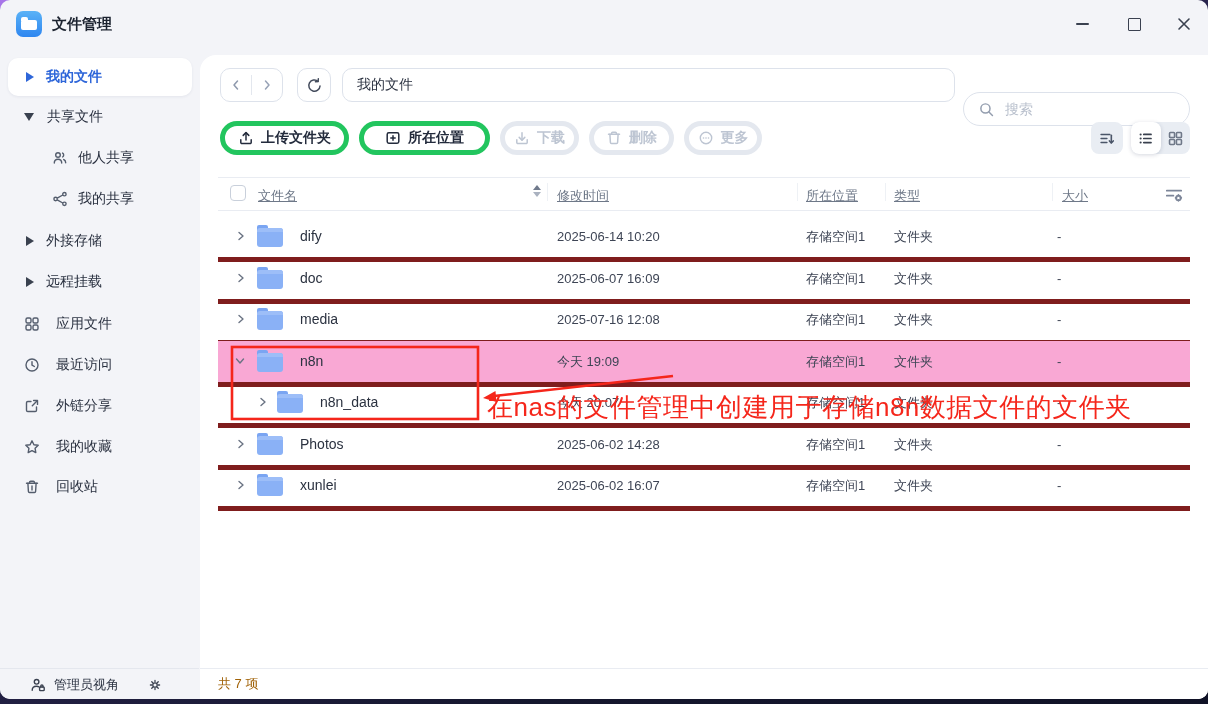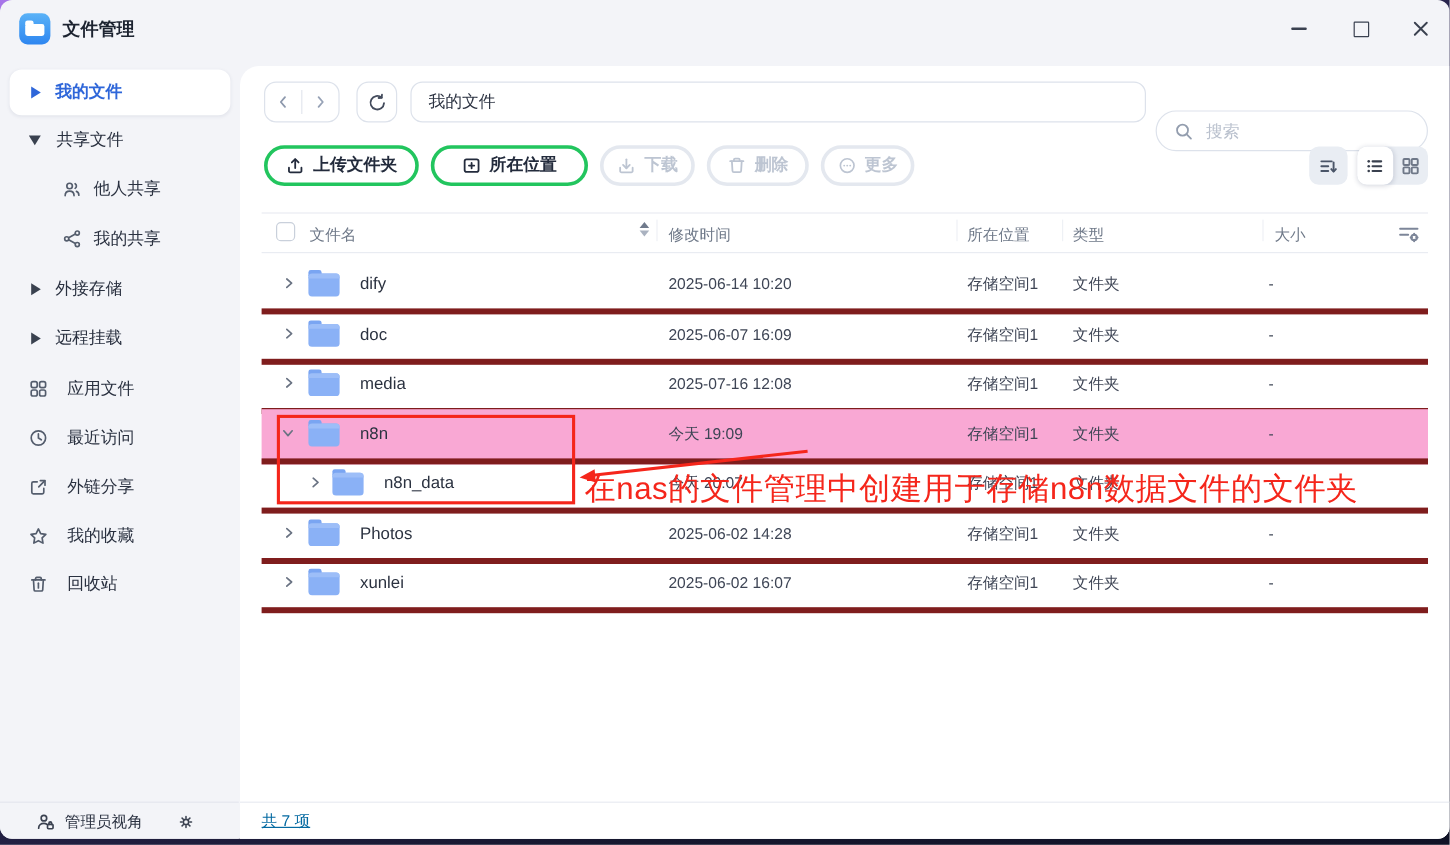--- a/index.html
+++ b/index.html
@@ -38,48 +38,48 @@
   .navgrp{left:220px;top:68px;width:63px;height:34px;display:flex;}
   .navhalf{flex:1;display:flex;align-items:center;justify-content:center;cursor:pointer;}
   .navdiv{width:1px;height:20px;background:#e3e7ee;align-self:center;}
   .refresh{left:297px;top:68px;width:34px;height:34px;display:flex;align-items:center;justify-content:center;cursor:pointer;}
   .pathbox{left:342px;top:68px;width:613px;height:34px;}
   .pathbox input{width:100%;height:100%;border:0;outline:0;background:transparent;padding:0 14px;font-size:14px;color:#2c3342;font-family:inherit;box-sizing:border-box;}
   .searchbox{left:963px;top:68px;width:227px;height:34px;border-radius:17px;display:flex;align-items:center;padding:0 0 0 14px;box-sizing:border-box;margin-top:24px;}
   .searchbox input{flex:1;border:0;outline:0;background:transparent;font-size:14px;color:#2c3342;margin-left:8px;font-family:inherit;min-width:0;}
   .searchbox input::placeholder{color:#b9c0cd;}
   
-  .abtn{top:121px;height:34px;background:#fff;border:3px solid #22c55e;border-radius:17px;box-sizing:border-box;
+  .abtn{top:121px;height:34px;background:#fff;border:5px solid #22c55e;border-radius:17px;box-sizing:border-box;
     display:flex;align-items:center;justify-content:center;gap:7px;cursor:pointer;
     font-size:14px;font-weight:bold;color:#232b3c;}
   .abtn.dis{color:#bdc5d2;border-color:#e4e8ef;cursor:default;}
   .sqbtn{top:122px;width:32px;height:32px;background:#e9edf3;border-radius:8px;display:flex;align-items:center;justify-content:center;cursor:pointer;}
   .viewgrp{left:1131px;top:122px;width:59px;height:32px;background:#e9edf3;border-radius:8px;}
   .viewseg{width:30px;height:32px;display:flex;align-items:center;justify-content:center;cursor:pointer;}
   .viewseg.on{background:#fff;border-radius:8px;box-shadow:0 1px 4px rgba(30,40,80,.18);}
   
   .hline{height:1px;background:#e9ecf2;left:218px;width:972px;}
   .hsep{width:1px;height:18px;background:#eef1f5;top:183px;}
-  .hcell{top:187px;font-size:13px;color:#6e7888;}
+  .hcell{top:187px;font-size:13px;color:#6e7888;text-decoration:underline;}
   .checkbox{width:16px;height:16px;border:1px solid #c9d0db;border-radius:4px;background:#fff;box-sizing:border-box;cursor:pointer;}
   .sortarr{left:533px;top:185px;cursor:pointer;}
   .sa{width:0;height:0;border-left:4.5px solid transparent;border-right:4.5px solid transparent;}
   .sa.up{border-bottom:5px solid #707a8c;margin-bottom:2px;}
   .sa.dn{border-top:5px solid #aab2c0;}
   .row{left:218px;width:972px;height:41px;border-bottom:5px solid #7f1d1d;cursor:pointer;}
   .row.sel{background:#f9a8d4;}
   .cell{position:absolute;top:0;line-height:41px;font-size:13px;color:#3e4555;white-space:nowrap;}
   .cell.name{font-size:14px;color:#2b3240;}
   .chev{position:absolute;top:13px;}
   .ffolder{position:absolute;top:12px;width:26px;height:19px;background:#8ab1f6;border-radius:3px;}
   .ffolder::before{content:'';position:absolute;left:0;top:-3px;width:11px;height:5px;background:#7aa5f2;border-radius:2px 2px 0 0;}
   .ffolder::after{content:'';position:absolute;left:0;top:0;width:100%;height:4px;background:#9dbef8;border-radius:3px 3px 0 0;}
   
   .statusbar{left:200px;top:668px;width:1008px;height:31px;background:#fff;border-top:1px solid #e9ecf2;}
-  .statustxt{left:18px;top:0;line-height:30px;font-size:13px;color:#0369a1;position:absolute;text-decoration:underline;}
+  .statustxt{left:18px;top:0;line-height:30px;font-size:13px;color:#a16207;position:absolute;}
   
   .anno-text{left:487px;top:390px;font-size:26px;color:#f5261b;white-space:nowrap;z-index:60;letter-spacing:0.5px;}
   .annosvg{left:0;top:0;width:1208px;height:704px;pointer-events:none;z-index:55;}
   svg.ic{display:block;}
 </style>
 </head>
 <body>
 
 <div class="abs window">
 

